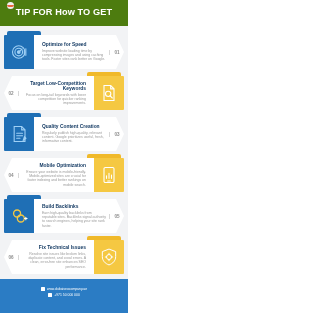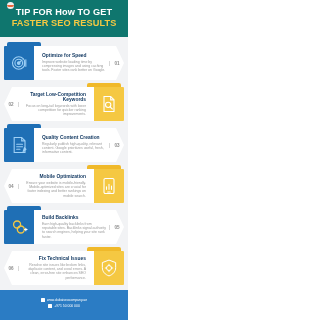--- a/index.html
+++ b/index.html
@@ -7,21 +7,21 @@
   body {
     font-family:"Liberation Sans", sans-serif;
     background:#ffffff;
     overflow:hidden;
     position:relative;
   }
 
   
   .header{
     position:relative;
-    background:#0f766e;
+    background:#4d7c0f;
     padding:7px 4px 8px 4px;
     text-align:center;
   }
   .hdr-dot{
     position:absolute;
     left:7px; top:2px;
     width:7px; height:7px;
     border-radius:50%;
     background:#f0f0f0;
   }
@@ -164,21 +164,20 @@
     border-radius:.5px;
     flex:0 0 auto;
   }
 </style>
 </head>
 <body>
 
 <div class="header">
   <div class="hdr-dot"></div>
   <div class="hdr-l1">TIP FOR How TO GET</div>
-  <div class="hdr-l2">FASTER SEO RESULTS</div>
 </div>
 
 <div class="sheet">
 
   <div class="row">
     <div class="tab blue"></div>
     <div class="tile blue">
       <svg viewBox="0 0 24 24" fill="none" stroke="#9fd0f5" stroke-width="1.3">
         <circle cx="10.5" cy="12" r="7.5"></circle>
           <circle cx="10.5" cy="12" r="4.6"></circle>

